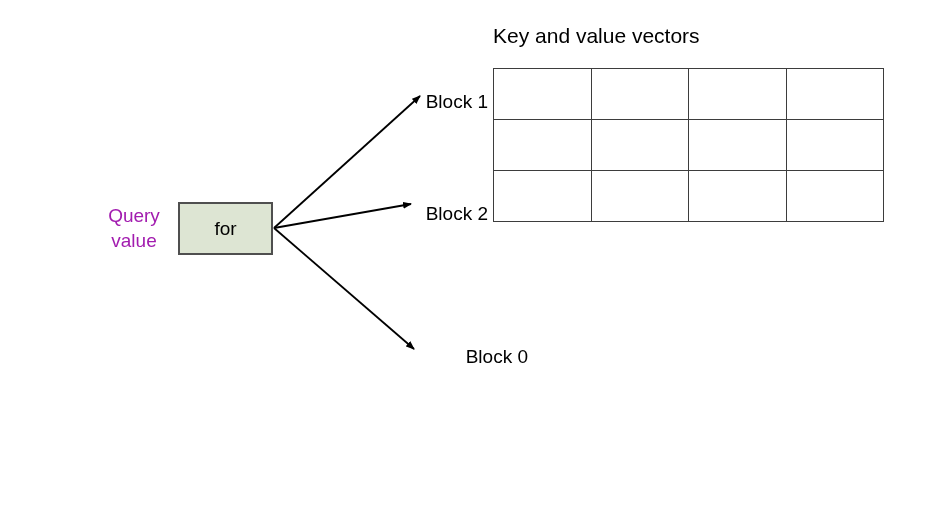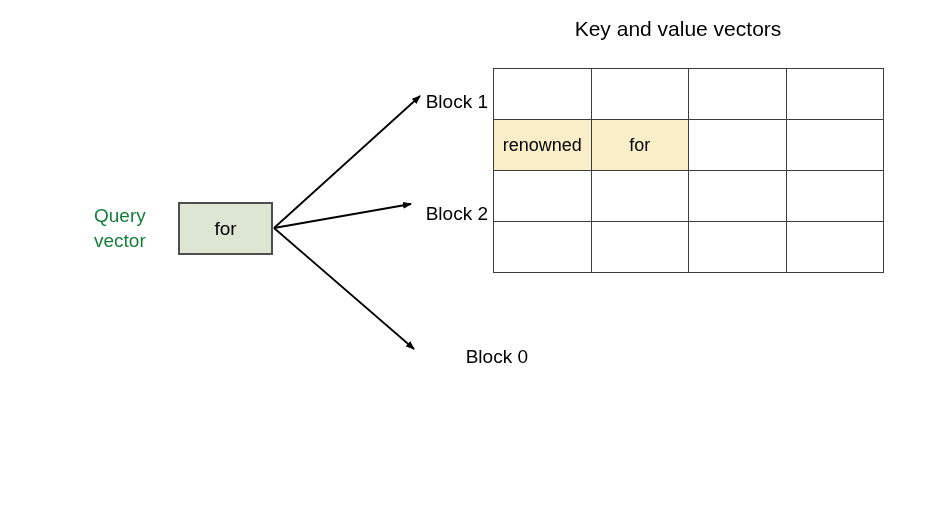--- a/index.html
+++ b/index.html
@@ -21,39 +21,39 @@
     left: 0;
     top: 0;
     width: 952px;
     height: 531px;
   }
 
   
   .diagram-title {
     position: absolute;
     left: 493px;
-    top: 16px;
+    top: 23px;
     width: 370px;
-    text-align: center;
+    text-align: left;
     font-size: 21px;
     line-height: 26px;
     color: #000000;
     white-space: nowrap;
   }
 
   
   .query-label {
     position: absolute;
     left: 94px;
     top: 203px;
     width: 80px;
-    text-align: left;
+    text-align: center;
     font-size: 19px;
     line-height: 25px;
-    color: #15803d;
+    color: #a21caf;
   }
   .query-label span { display: block; }
 
   
   .query-box {
     position: absolute;
     left: 178px;
     top: 202px;
     width: 95px;
     height: 53px;
@@ -123,21 +123,21 @@
 </style>
 </head>
 <body>
 
 <div id="canvas">
 
   <div class="diagram-title">Key and value vectors</div>
 
   <div class="query-label">
     <span>Query</span>
-    <span>vector</span>
+    <span>value</span>
   </div>
 
   <div class="query-box">
     <span>for</span>
   </div>
 
   <svg id="arrows" viewBox="0 0 952 531" width="952" height="531">
     <defs>
       <marker id="arrowhead" markerWidth="9" markerHeight="7" refX="8" refY="3.5" orient="auto" markerUnits="userSpaceOnUse">
         <polygon points="0 0, 9 3.5, 0 7" fill="#000000"></polygon>
@@ -154,26 +154,20 @@
 
   <table class="vector-table">
     <tbody>
         <tr>
           <td class="empty"></td>
           <td class="empty"></td>
           <td class="empty"></td>
           <td class="empty"></td>
         </tr>
         <tr>
-          <td class="filled">renowned</td>
-          <td class="filled">for</td>
-          <td class="empty"></td>
-          <td class="empty"></td>
-        </tr>
-        <tr>
           <td class="empty"></td>
           <td class="empty"></td>
           <td class="empty"></td>
           <td class="empty"></td>
         </tr>
         <tr>
           <td class="empty"></td>
           <td class="empty"></td>
           <td class="empty"></td>
           <td class="empty"></td>

